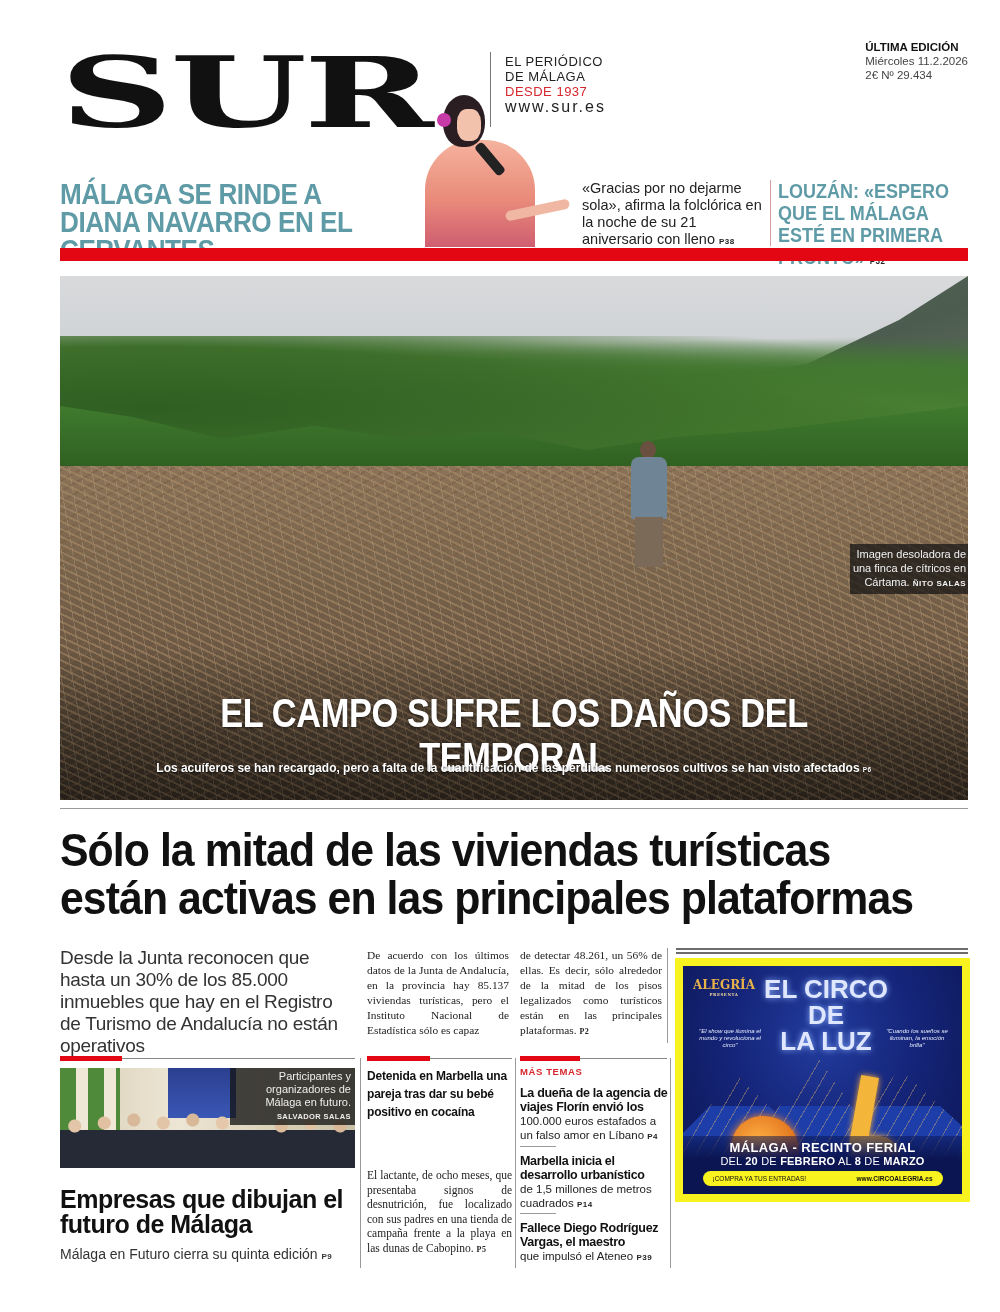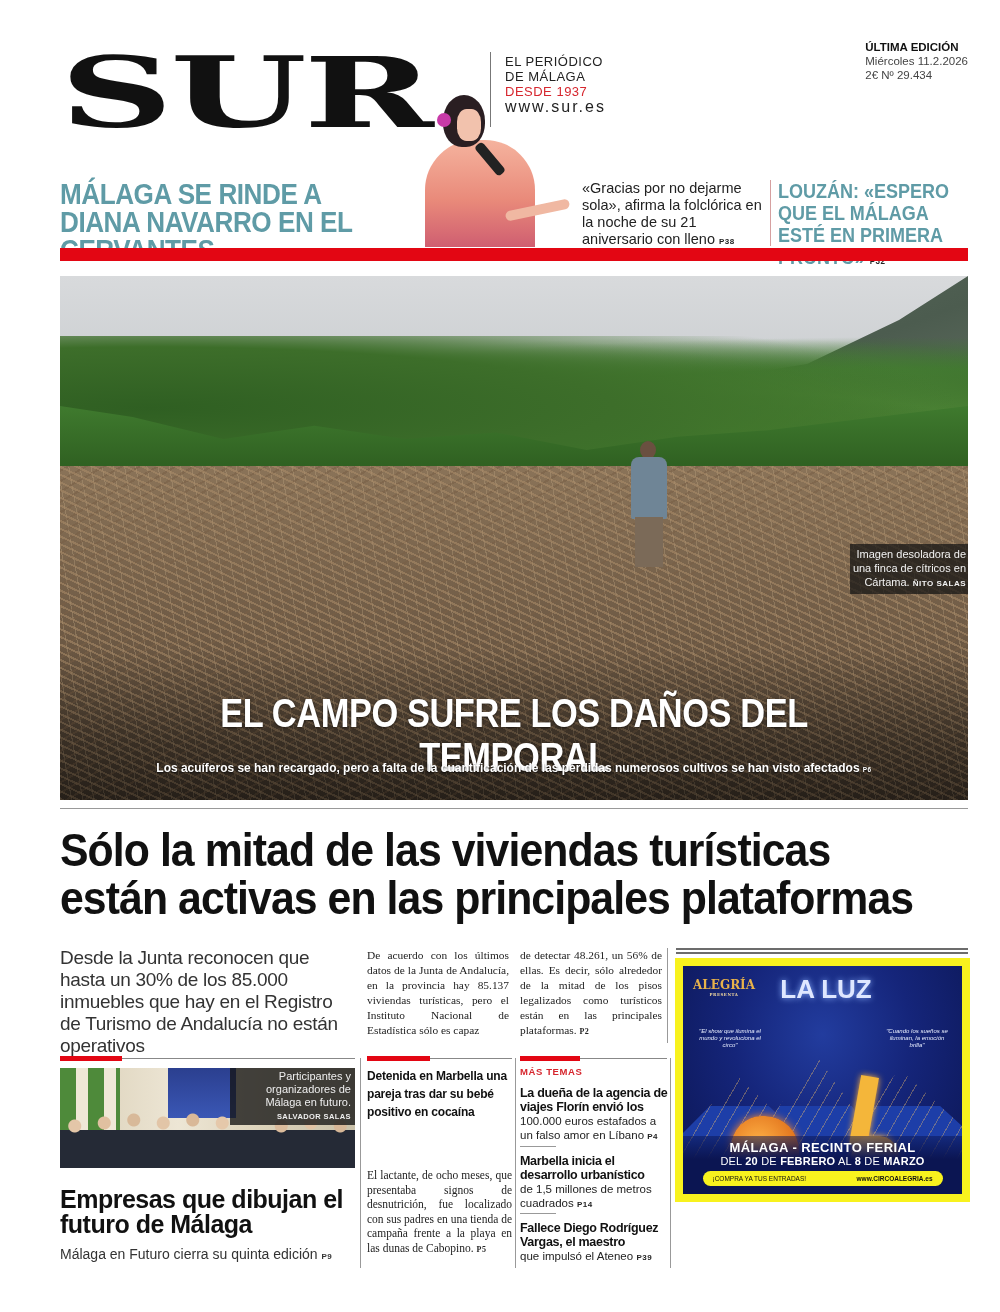--- a/index.html
+++ b/index.html
@@ -234,20 +234,21 @@
 <div class="abs v-div" style="left:670px; top:1058px; height:210px;"></div>
 
 <div class="abs ad-rules"></div>
 <div class="abs ad">
   <div class="ad-inner">
     <div class="ad-brand">
       <span>ALEGRÍA</span>
       <small>PRESENTA</small>
     </div>
     <div class="ad-title">
+      <div>EL CIRCO DE</div>
       <div>LA LUZ</div>
     </div>
     <div class="ad-q" style="left:12px; top:62px;">"El show que ilumina el mundo y revoluciona el circo"</div>
     <div class="ad-q" style="right:10px; top:62px;">"Cuando los sueños se iluminan, la emoción brilla"</div>
     <div class="ad-tents"></div>
     <div class="ad-tent-lights"></div>
     <div class="ad-elephant"></div>
     <div class="ad-giraffe-neck"></div>
     <div class="ad-giraffe-body"></div>
     <div class="ad-bottom">

